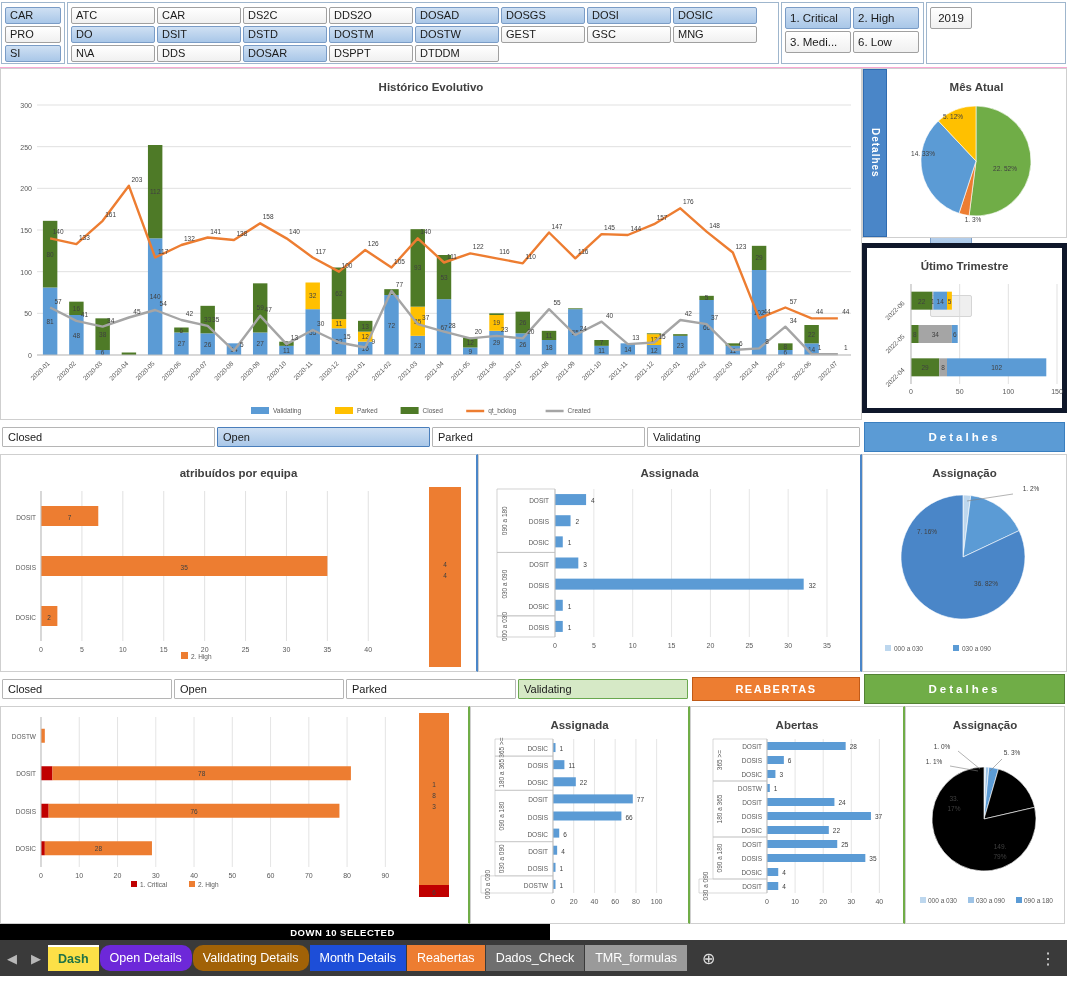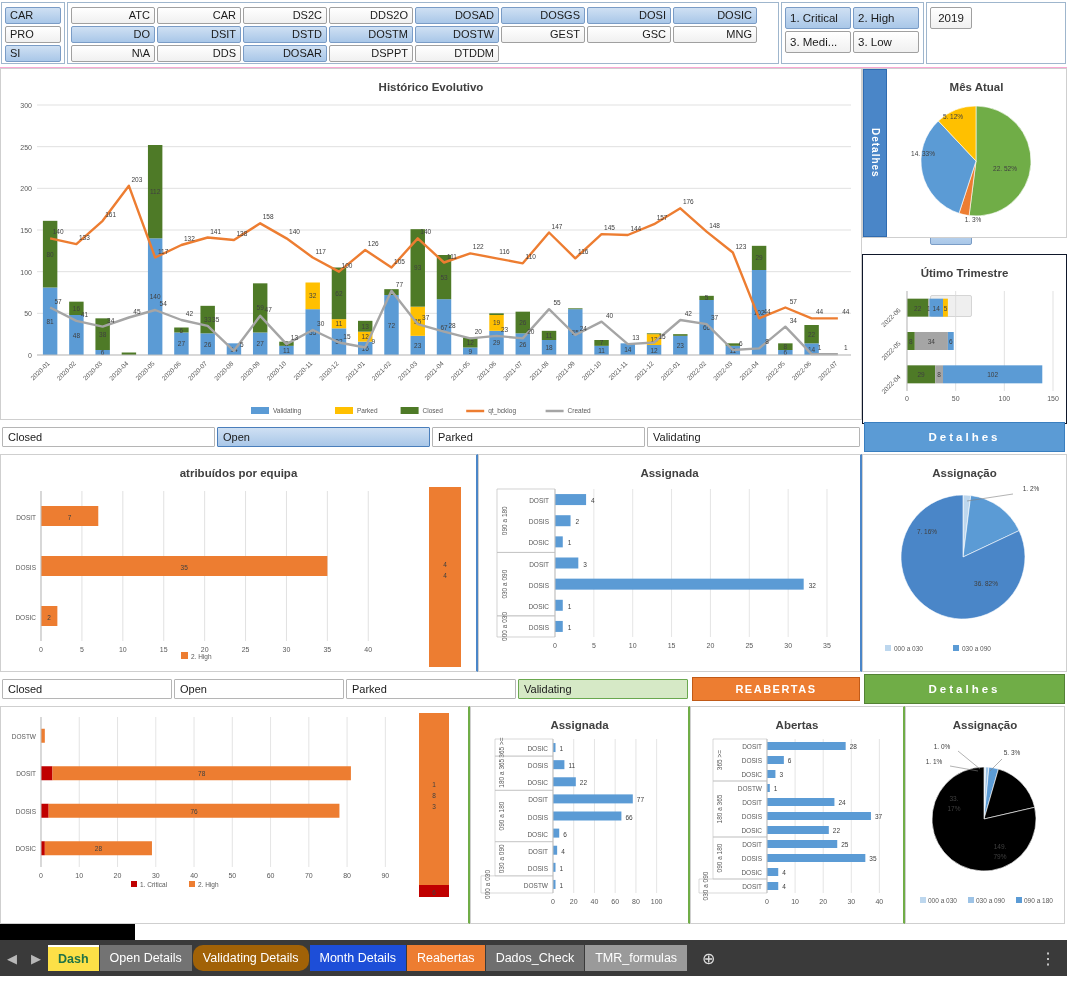--- a/index.html
+++ b/index.html
@@ -18,37 +18,37 @@
   .sl-year { width:140px;gap:48px; }
   .btn {
     font-size:11px; height:17px; line-height:15px; padding:0 4px;
     border:1px solid #a0a0a0; border-radius:2px; margin:1px;
     background:linear-gradient(#ffffff,#f0f0f0); color:#1a1a1a;
     white-space:nowrap; overflow:hidden; text-overflow:ellipsis;
   }
   .btn.sel { background:linear-gradient(#cfe0f3,#a9c7e8); border-color:#7a9cc6; }
   .btn.empty { background:#efefef; border-color:#d5d5d5; }
   .sl-col .btn { width:58px; }
-  .sl-main .btn { width:84px;text-align:right; }
+  .sl-main .btn { width:84px; }
   .sl-sev .btn { width:66px; height:22px; line-height:20px; font-size:11.5px; }
   .sl-year .btn { width:42px; height:22px; line-height:20px; font-size:11.5px; text-align:center; }
 
   
   .row1 { display:flex; height:352px; }
   .panel { border:1px solid #cfcfcf; background:#fff; position:relative; }
   .hist { width:862px; height:352px; }
   .chart-title { text-align:center; font-size:11.5px; font-weight:bold; color:#404040; padding-top:12px; }
   .side { width:205px; display:flex; flex-direction:column; }
   .detalhes-vert {
     width:24px; background:#4a86c8; color:#fff; font-size:10px; font-weight:bold;
     letter-spacing:1px; writing-mode:vertical-rl; text-align:center;
     display:flex; align-items:center; justify-content:center; border:1px solid #2f6bb0;
   }
   .mes-panel { height:170px; display:flex; }
-  .trim-panel { height:170px; border:1px solid #0f172a; margin-top:16px; }
+  .trim-panel { height:170px; border:5px solid #0f172a; margin-top:5px; }
   .detalhes-bar { height:30px; background:#5b9bd5; color:#fff; display:flex;
     align-items:center; justify-content:center; font-size:11.5px; font-weight:bold;
     letter-spacing:3px; border:1px solid #3a7fc0; }
   .detalhes-bar.green { background:#70ad47; border-color:#548235; }
 
   
   .statusrow { display:flex; height:26px; align-items:center; gap:2px; padding:2px 2px; }
   .st-btn { flex:1; height:20px; border:1px solid #b5b5b5; background:#fff; font-size:11px;
             line-height:18px; padding:0 5px; color:#1a1a1a; border-radius:1px; }
   .st-btn.sel-blue { background:linear-gradient(#cfe0f3,#a9c7e8); border-color:#4a7ebb; }
@@ -68,21 +68,21 @@
     justify-content:center; height:24px;
   }
   
   .blackbar { height:16px; background:#000; color:#fff; font-size:9.5px; font-weight:bold;
               display:flex; align-items:center; justify-content:center; letter-spacing:.5px; }
   .tabbar { height:36px; background:#3a3a3a; display:flex; align-items:center; }
   .navarrow { color:#b8b8b8; font-size:13px; padding:0 7px; }
   .tab { height:26px; display:flex; align-items:center; padding:0 10px; font-size:12.5px;
          margin-right:1px; color:#fff; }
   .tab.active { background:#fde047; color:#217346; font-weight:bold; border-top:2px solid #fff; }
-  .tab.blue  { background:#737373; }
+  .tab.blue  { background:#6d28d9;border-radius:10px; }
   .tab.green { background:#a16207;border-radius:10px; }
   .tab.blue2 { background:#1d4ed8; }
   .tab.orange{ background:#ed7d31; }
   .tab.grey  { background:#6f6f6f; }
   .tab.grey2 { background:#9a9a9a; }
   .plusbtn { color:#ddd; font-size:16px; margin-left:14px; }
   .dots { color:#ddd; font-size:16px; margin-left:auto; padding-right:10px; letter-spacing:1px; }
 </style>
 </head>
 <body>
@@ -113,21 +113,21 @@
       <div class="btn">N\A</div>
       <div class="btn">DDS</div>
       <div class="btn sel">DOSAR</div>
       <div class="btn">DSPPT</div>
       <div class="btn">DTDDM</div>
     </div>
   <div class="slicer-box sl-sev" id="sl3">
       <div class="btn sel">1. Critical</div>
       <div class="btn sel">2. High</div>
       <div class="btn">3. Medi...</div>
-      <div class="btn">3. Low</div>
+      <div class="btn">6. Low</div>
     </div>
   <div class="slicer-box sl-year" id="sl4">
       <div class="btn">2019</div>
       <div class="btn sel">2020</div>
       <div class="btn sel">2021</div>
       <div class="btn sel">2022</div>
       <div class="btn empty"></div>
     </div>
 </div>
 
@@ -778,20 +778,21 @@
         <rect x="62" y="166" width="6" height="6" fill="#9dc3e6"></rect>
         <text x="70" y="172" class="cat-txt" text-anchor="start" font-size="6.5">030 a 090</text>
         <rect x="110" y="166" width="6" height="6" fill="#5b9bd5"></rect>
         <text x="118" y="172" class="cat-txt" text-anchor="start" font-size="6.5">090 a 180</text>
       </svg>
   </div>
 </div>
 
 <div style="display:flex;height:16px">
   <div style="width:135px;background:#000"></div>
+  <div class="blackbar" style="width:415px">DOWN 10 SELECTED</div>
   <div style="width:55px;background:#fff"></div>
 </div>
 
 <div class="tabbar">
   <span class="navarrow">◀</span>
   <span class="navarrow">▶</span>
   <div style="display:flex" id="tabs-container">
       <div class="tab active">Dash</div>
       <div class="tab blue">Open Details</div>
       <div class="tab green">Validating Details</div>

